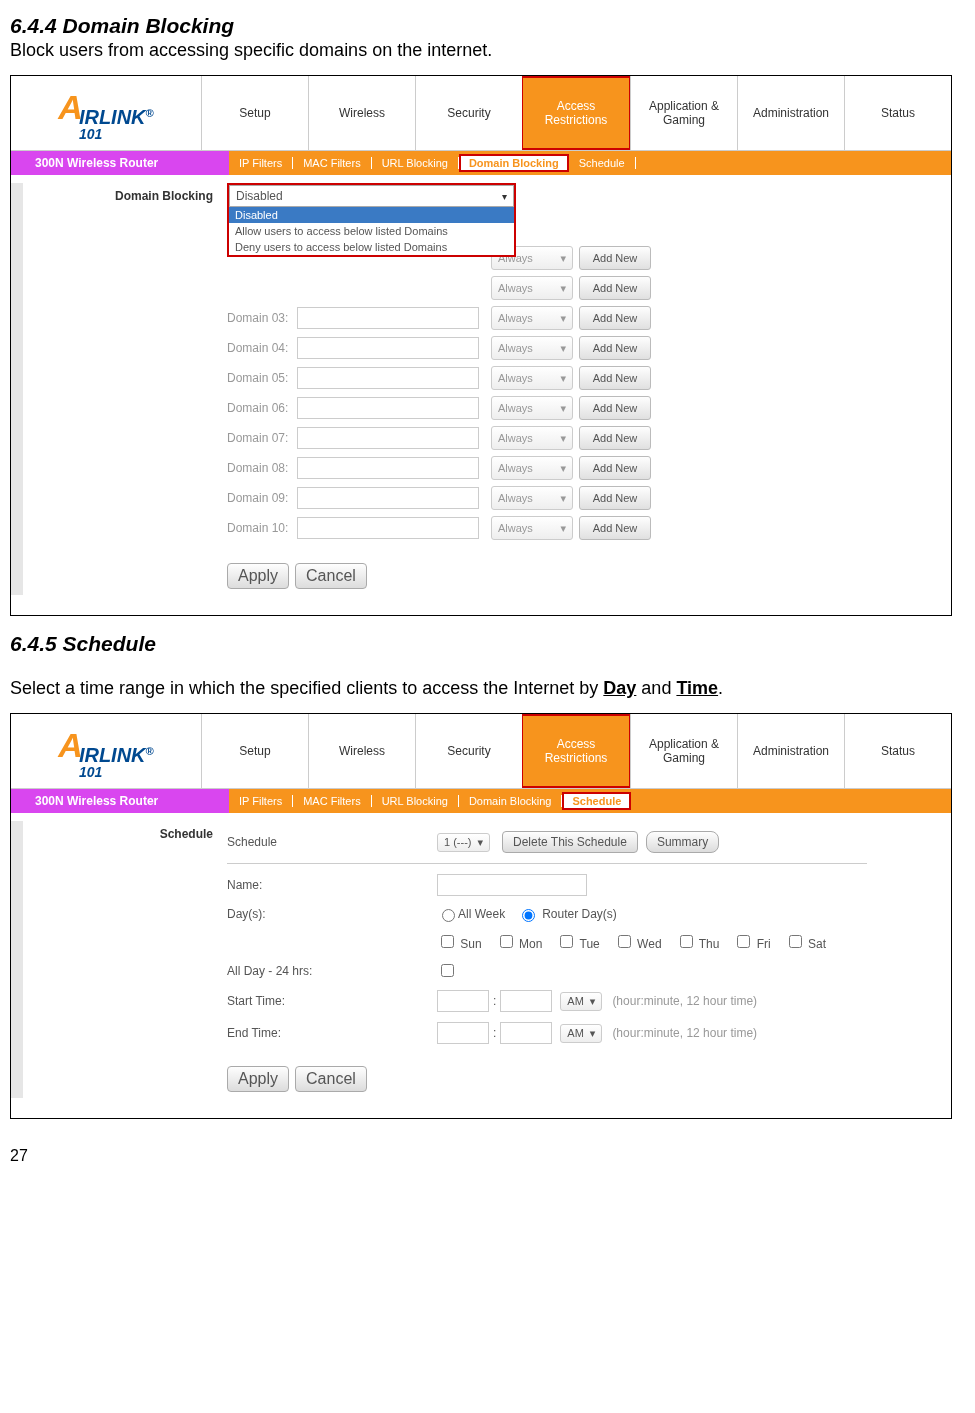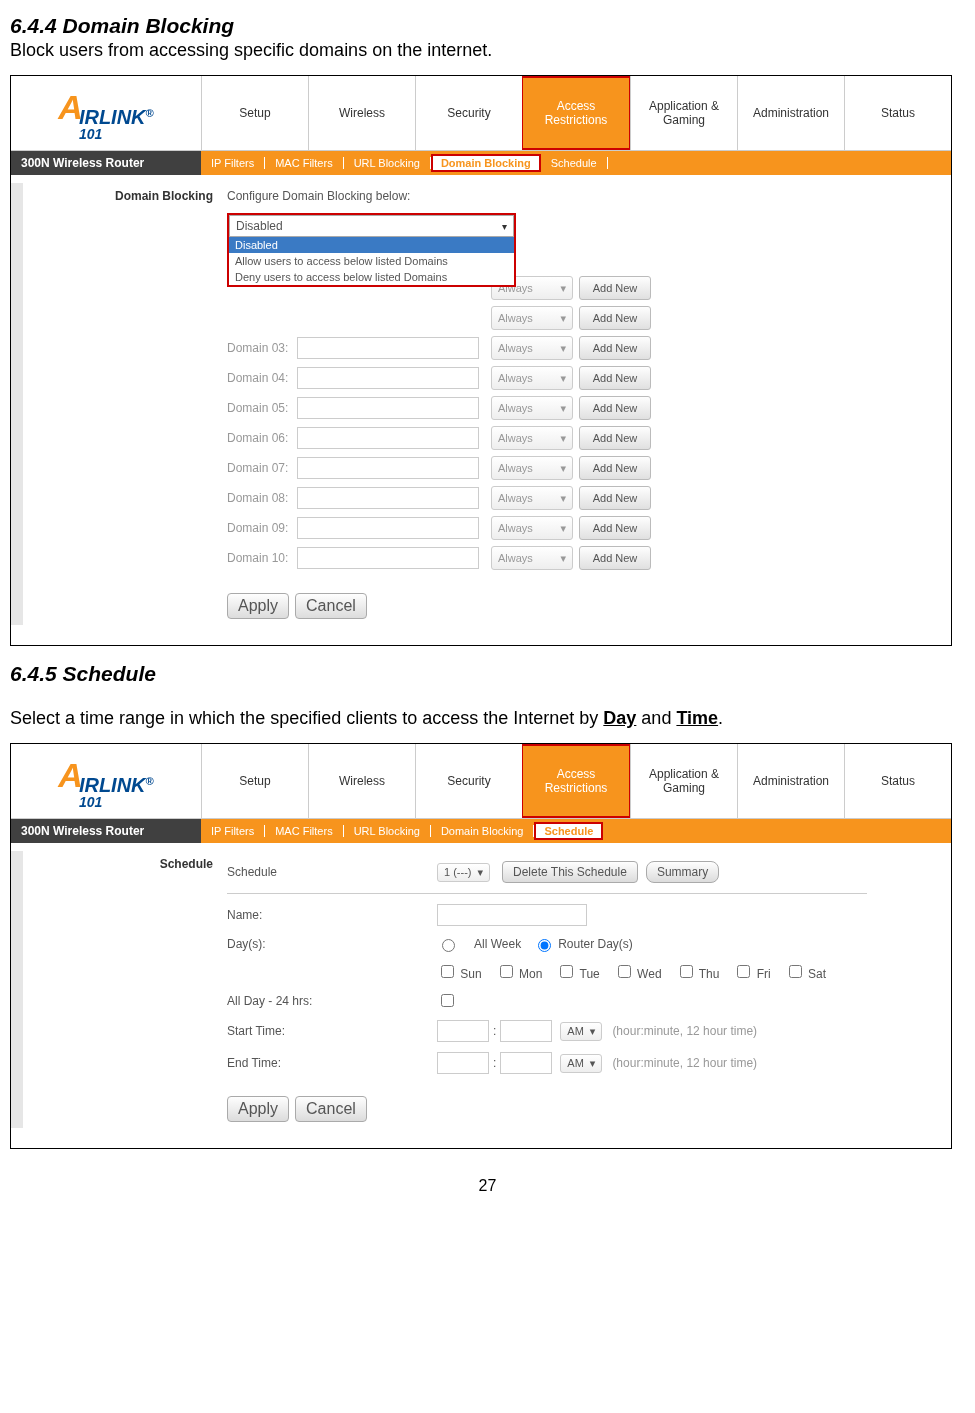--- a/index.html
+++ b/index.html
@@ -93,27 +93,27 @@
   }
   .sub-bar {
     background: #f7941d;
     height: 24px;
     display: flex;
     align-items: center;
     color: #fff;
     font-size: 11px;
   }
   .sub-bar .router-label {
-    background: #404040;
+    background: #d946ef;
     color: #fff;
     font-weight: bold;
     height: 100%;
     display: flex;
     align-items: center;
-    padding: 0 10px;
+    padding: 0 24px;
     width: 170px;
     font-size: 12px;
   }
   .sub-bar .sub-item {
     padding: 0 10px;
     color: #fff;
     border-right: 1px solid #fff;
     white-space: nowrap;
   }
   .sub-bar .sub-item.active-red {
@@ -263,21 +263,20 @@
     display: flex;
     gap: 14px;
     color: #555;
     align-items: center;
   }
   .hr {
     border-top: 1px solid #ccc;
     margin: 10px 0;
   }
   .pagenum {
-    text-align: center;
     font-size: 16px;
     margin: 28px 0 4px 0;
   }
 </style>
 </head>
 <body>
 
 <div class="doc-heading-italic">6.4.4 Domain Blocking</div>
 <div class="doc-body">Block users from accessing specific domains on the internet.</div>
 
@@ -304,21 +303,20 @@
     <div class="sub-item">IP Filters</div>
     <div class="sub-item">MAC Filters</div>
     <div class="sub-item">URL Blocking</div>
     <div class="sub-item active-red">Domain Blocking</div>
     <div class="sub-item">Schedule</div>
   </div>
   <div class="form-area">
     <div class="grey-side"></div>
     <div class="left-label-col">Domain Blocking</div>
     <div class="form-body">
-      <div class="instruction">Configure Domain Blocking below:</div>
       <div class="dropdown-box">
         <div class="dd-sel">
           <span>Disabled</span>
           <span class="arrow">▾</span>
         </div>
         <div class="dd-list">
           <div class="dd-opt highlight">Disabled</div>
           <div class="dd-opt">Allow users to access below listed Domains</div>
           <div class="dd-opt">Deny users to access below listed Domains</div>
         </div>
@@ -477,21 +475,21 @@
         <span class="btn" style="border:1px solid #aaa;border-radius:8px;background:linear-gradient(#fefefe,#dcdcdc);font-size:12px;padding:3px 10px;margin-left:8px">Summary</span>
       </div>
       <div class="hr"></div>
       <div class="sched-row">
         <span class="slabel">Name:</span>
         <input type="text" class="txt" style="width: 140px;">
       </div>
       <div class="sched-row">
         <span class="slabel">Day(s):</span>
         <input type="radio" style=""> 
-          <span style="margin:0 12px 0 16px">All Week</span>
+          <span style="margin:0 12px 0 0">All Week</span>
         <input type="radio" checked="" style=""> 
           <span style="margin-left:4px">Router Day(s)</span>
       </div>
       <div class="sched-row">
         <span class="slabel"></span>
         <span class="day-checks">
           <span><input type="checkbox" style=""> <span>Sun</span></span>
           <span><input type="checkbox" style=""> <span>Mon</span></span>
           <span><input type="checkbox" style=""> <span>Tue</span></span>
           <span><input type="checkbox" style=""> <span>Wed</span></span>

